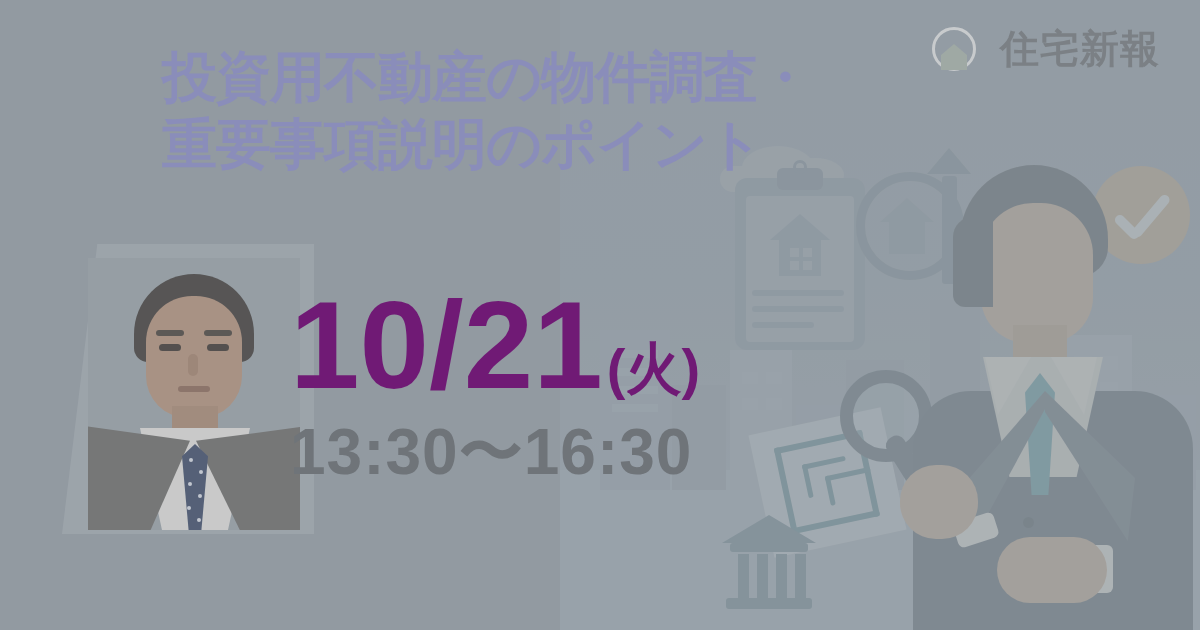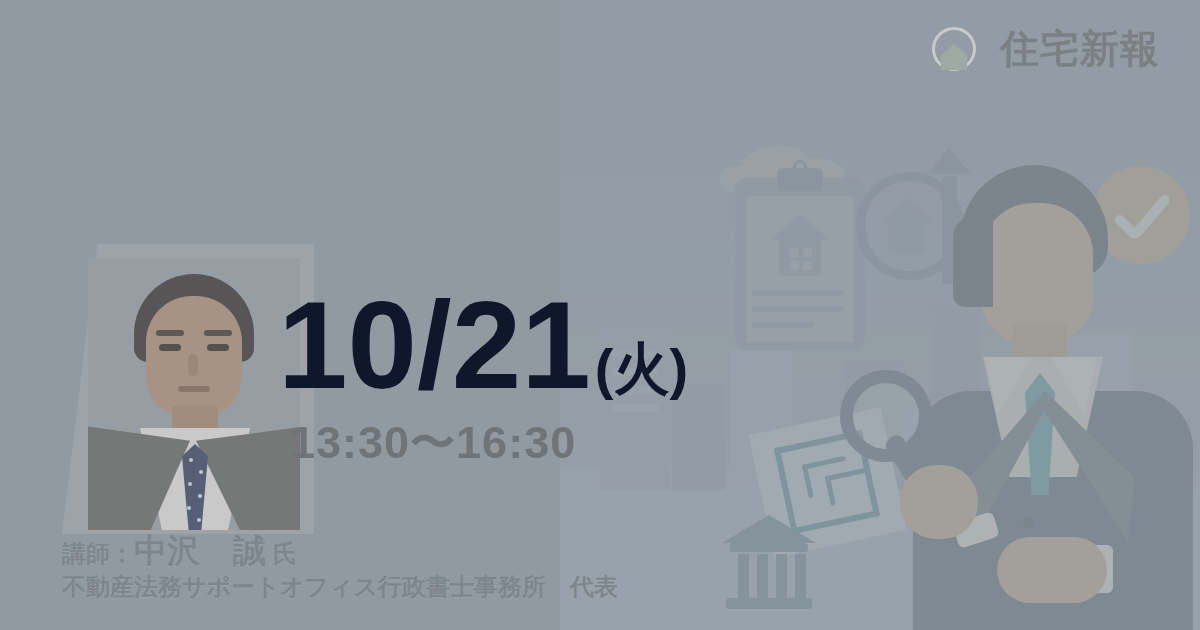--- a/index.html
+++ b/index.html
@@ -180,28 +180,28 @@
     color:#8a8dba;font-size:55px;font-weight:800;line-height:1.22;
     letter-spacing:-1px;
   }
   .title div{white-space:nowrap;}
 
   .year{
     position:absolute;left:285px;top:210px;
     color:#6f7479;font-size:50px;font-weight:700;line-height:1;
   }
   .bigdate{
-    position:absolute;left:278px;top:282px;
-    color:#0f172a;font-size:125px;font-weight:800;line-height:1;
+    position:absolute;left:290px;top:282px;
+    color:#701a75;font-size:125px;font-weight:800;line-height:1;
     display:flex;align-items:flex-end;justify-content:flex-end;
   }
   .bigdate .wd{font-size:56px;font-weight:700;padding-bottom:10px;margin-left:4px;}
   .time{
     position:absolute;left:290px;top:420px;
-    color:#6f7479;font-size:45px;font-weight:700;line-height:1;letter-spacing:1px;
+    color:#6f7479;font-size:64px;font-weight:700;line-height:1;letter-spacing:1px;
   }
 
   .logo{
     position:absolute;right:40px;top:22px;display:flex;align-items:center;gap:24px;
   }
   .logo-mark{
     width:44px;height:44px;border-radius:50%;border:3px solid #c8cbcd;
     display:flex;align-items:center;justify-content:center;background:transparent;
   }
   .logo-pent{
@@ -354,37 +354,35 @@
     <div class="p-dot" style="left:111px;top:212px;"></div>
     <div class="p-dot" style="left:100px;top:224px;"></div>
     <div class="p-dot" style="left:110px;top:236px;"></div>
     <div class="p-dot" style="left:99px;top:248px;"></div>
     <div class="p-dot" style="left:109px;top:260px;"></div>
   </div>
 
   <div class="veil2"></div>
 
 
+  <div class="title">
+    <div>投資用不動産の物件調査・</div>
+    <div>重要事項説明のポイント</div>
+  </div>
 
 
   <div class="bigdate">
     <span>10/21</span>
     <span class="wd">(火)</span>
   </div>
 
   <div class="time">13:30〜16:30</div>
 
   <div class="logo">
     <div class="logo-mark">
       <div class="logo-pent"></div>
     </div>
     <div class="logo-text">住宅新報</div>
   </div>
 
-  <div class="speaker">
-    <div class="sp1">
-      <span>講師：</span><span class="nm">中沢　誠</span>&nbsp;<span>氏</span>
-    </div>
-    <div class="sp2">不動産法務サポートオフィス行政書士事務所　代表</div>
-  </div>
 
 
 </div>
 
 </body></html>

